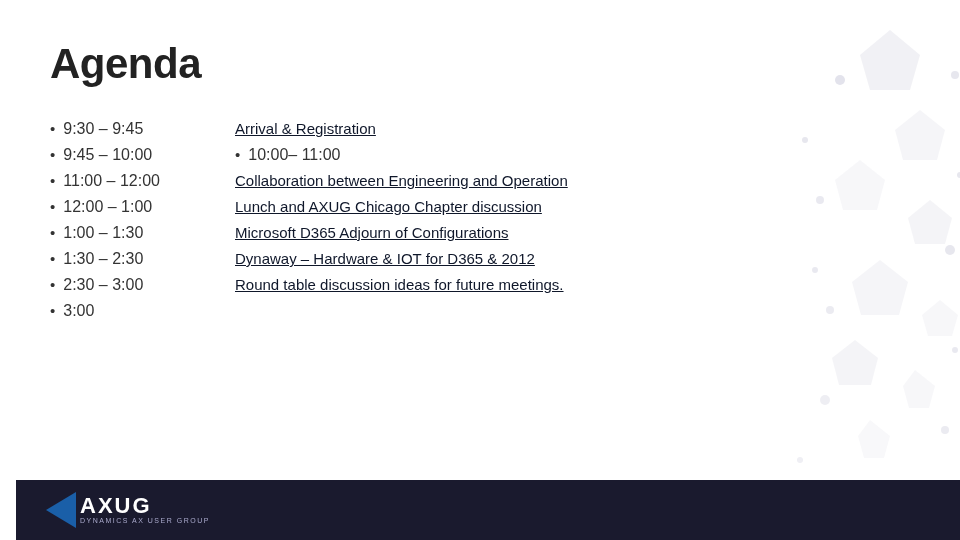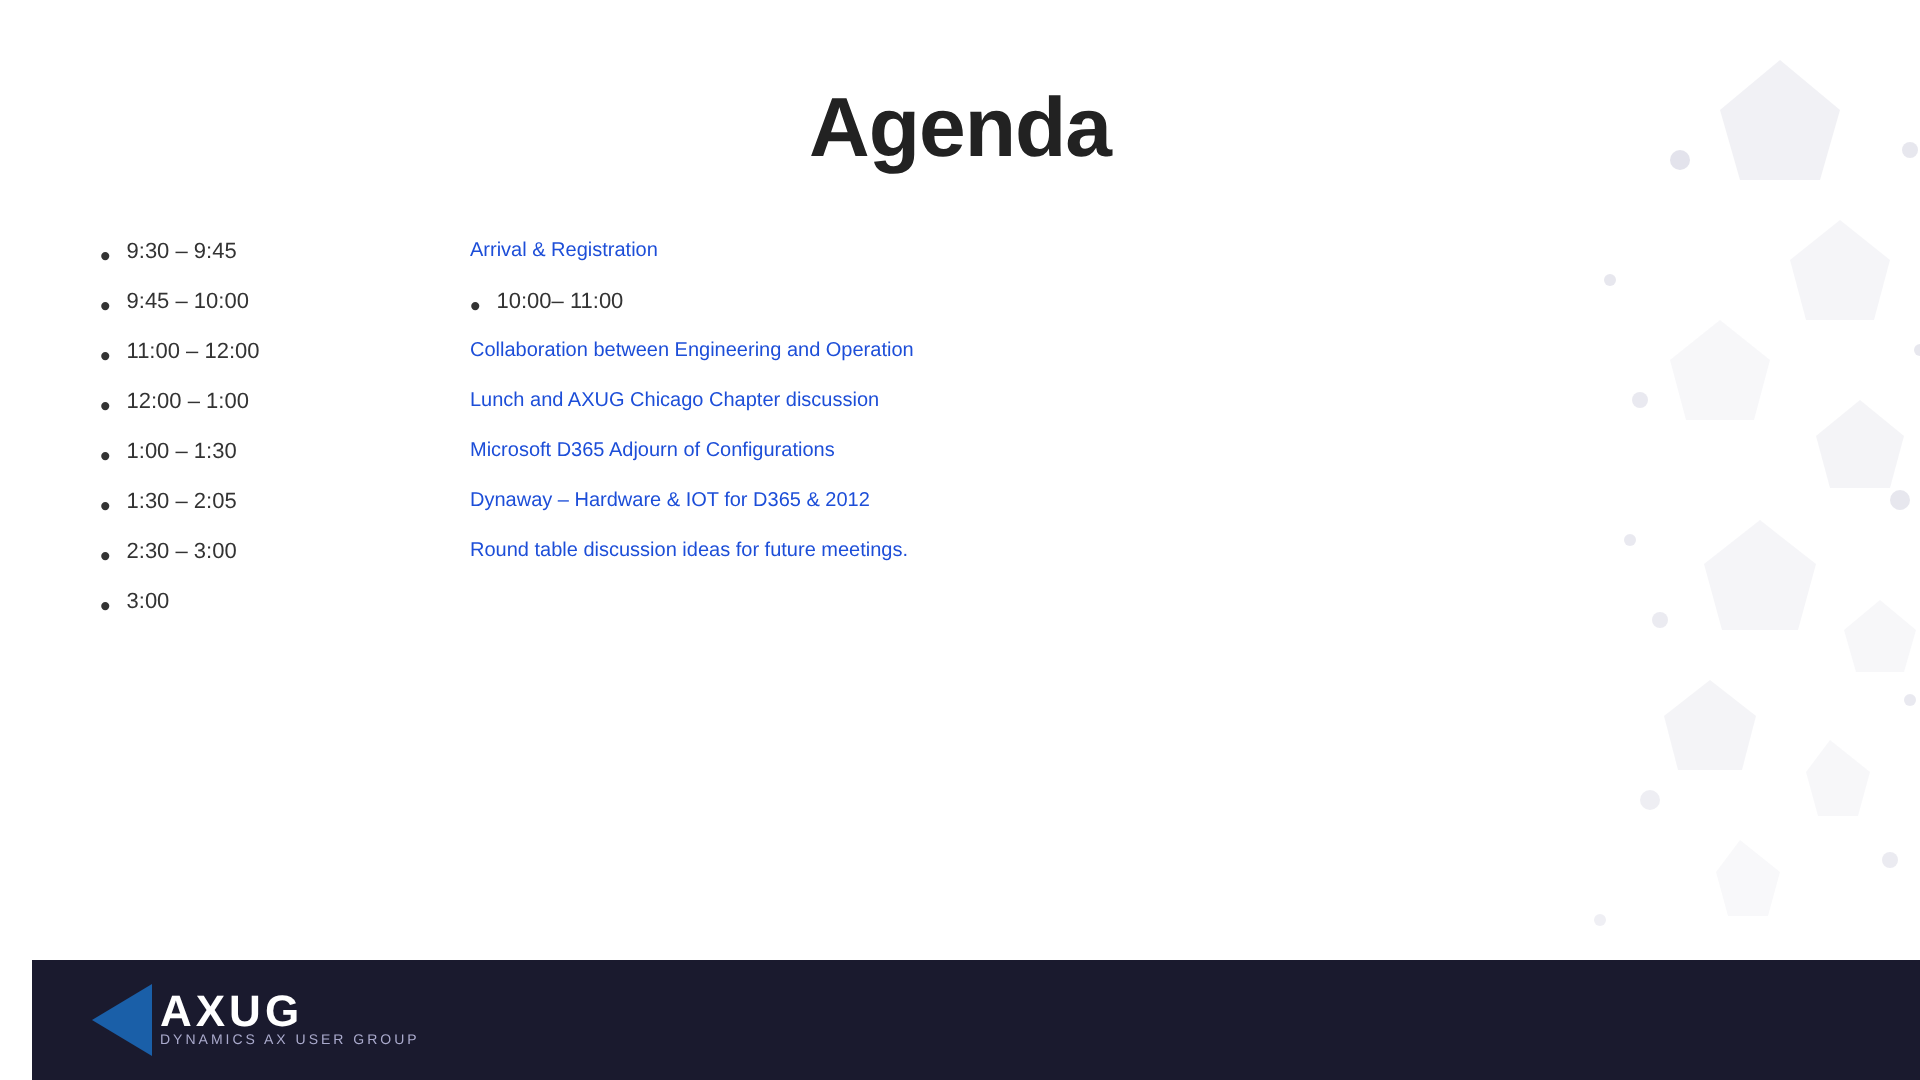--- a/index.html
+++ b/index.html
@@ -26,21 +26,20 @@
       z-index: 2;
       padding: 40px 50px 30px 50px;
     }
 
     h1 {
       font-size: 42px;
       font-weight: bold;
       color: #222222;
       margin-bottom: 30px;
       letter-spacing: -0.5px;
-      text-align: center;
     }
 
     .agenda-grid {
       display: grid;
       grid-template-columns: 185px 1fr;
       row-gap: 4px;
     }
 
     .time-cell {
       display: flex;
@@ -50,30 +49,31 @@
       padding: 2px 0;
     }
 
     .bullet {
       color: #333333;
       margin-right: 8px;
       flex-shrink: 0;
     }
 
     .time-text {
-      font-size: 11px;
+      font-size: 16px;
       color: #333333;
       font-family: Arial, sans-serif;
     }
 
     .desc-cell {
-      font-size: 10px;
-      color: #1d4ed8;
+      font-size: 15px;
+      color: #0f172a;
       padding: 2px 0;
       font-family: Arial, sans-serif;
+      text-decoration: underline;
     }
 
     
     .bottom-bar {
       position: absolute;
       bottom: 0;
       left: 16px;
       width: 100%;
       height: 60px;
       background: #1a1a2e;
@@ -187,21 +187,21 @@
           <span class="time-text">12:00 – 1:00</span>
         </div>
         <div class="desc-cell">Lunch and AXUG Chicago Chapter discussion</div>
         <div class="time-cell">
           <span class="bullet">•</span>
           <span class="time-text">1:00 – 1:30</span>
         </div>
         <div class="desc-cell">Microsoft D365 Adjourn of Configurations</div>
         <div class="time-cell">
           <span class="bullet">•</span>
-          <span class="time-text">1:30  – 2:05</span>
+          <span class="time-text">1:30  – 2:30</span>
         </div>
         <div class="desc-cell">Dynaway – Hardware &amp; IOT for D365 &amp; 2012</div>
         <div class="time-cell">
           <span class="bullet">•</span>
           <span class="time-text">2:30 – 3:00</span>
         </div>
         <div class="desc-cell">Round table discussion ideas for future meetings.</div>
         <div class="time-cell">
           <span class="bullet">•</span>
           <span class="time-text">3:00</span>

